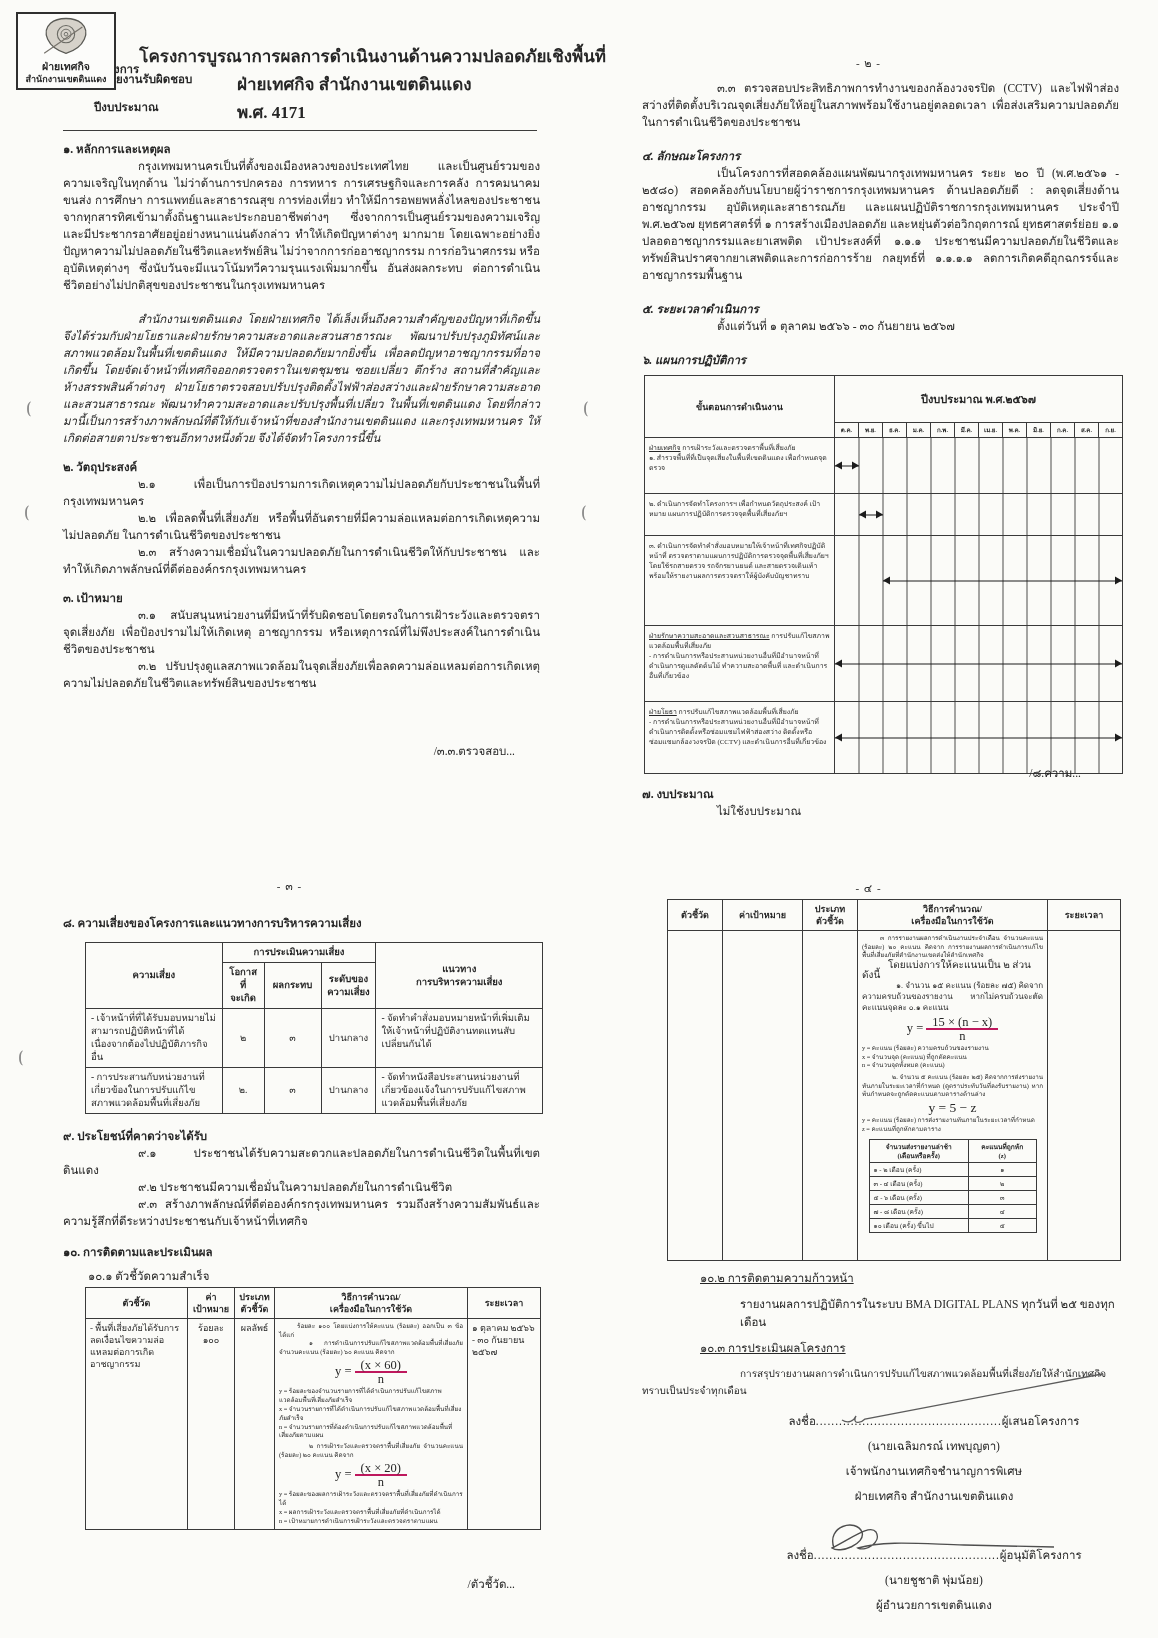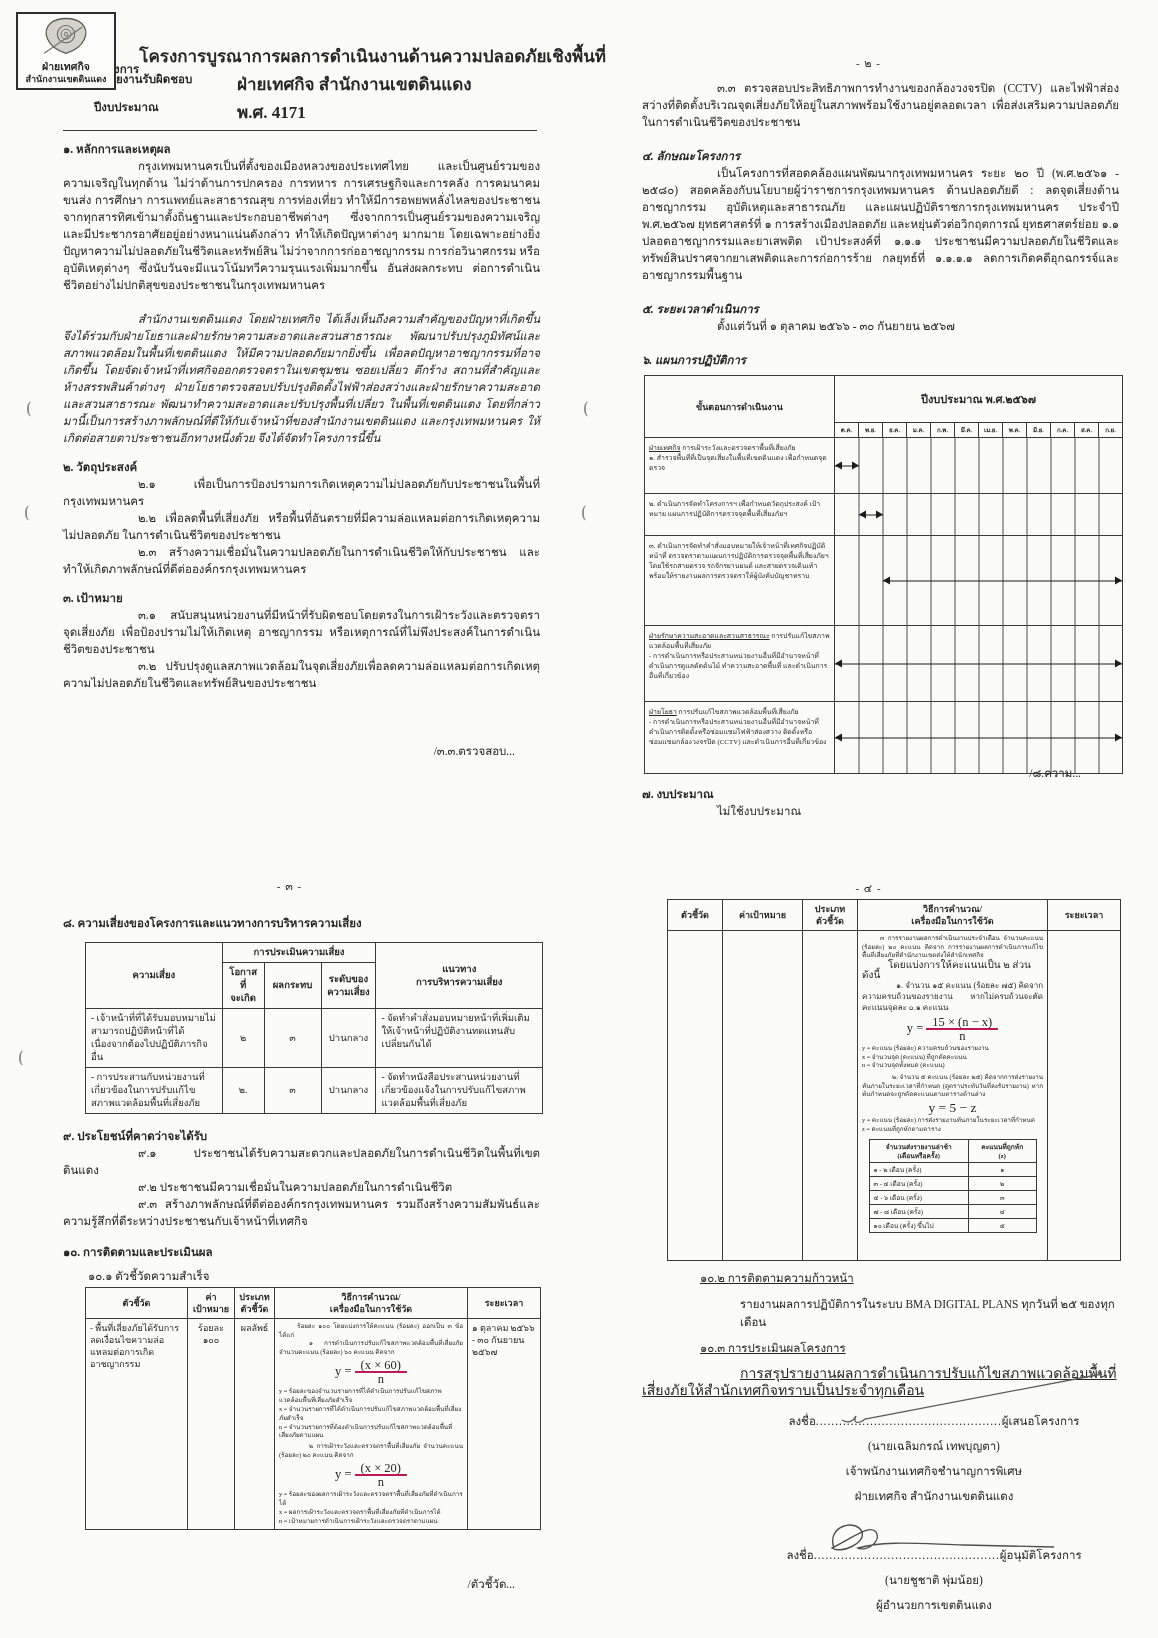--- a/index.html
+++ b/index.html
@@ -82,21 +82,21 @@
   .p3f { left:63px; top:756px; width:452px; text-align:right; }
 
   
   .p4-body { position:absolute; left:55px; top:80px; width:495px; }
   table.late { border-collapse:collapse; margin:5px auto 3px; width:168px;
                font-size:6.6px; line-height:9px; }
   table.late td { border:1px solid #3a3a3a; padding:2px 4px; }
   table.late .lc { text-align:center; }
   .uhead { font-size:11.5px; text-decoration:underline; margin:8px 0 0 66px; }
   .upara { font-size:11.5px; margin:8px 0 0 106px; }
-  .upara2 { font-size:14px; line-height:17px; margin:8px 0 0 8px; text-indent:98px; text-align:justify;text-decoration:underline; }
+  .upara2 { font-size:10px; line-height:17px; margin:8px 0 0 8px; text-indent:98px; text-align:justify; }
   .signblock { position:absolute; left:195px; width:320px; text-align:center; font-size:11.5px; }
   .signline { white-space:nowrap; }
   .dots { letter-spacing:1px; }
   .signname { margin-top:7px; }
   .sig { position:absolute; pointer-events:none; }
 </style>
 </head>
 <body>
 
 <div class="page" id="p1">

